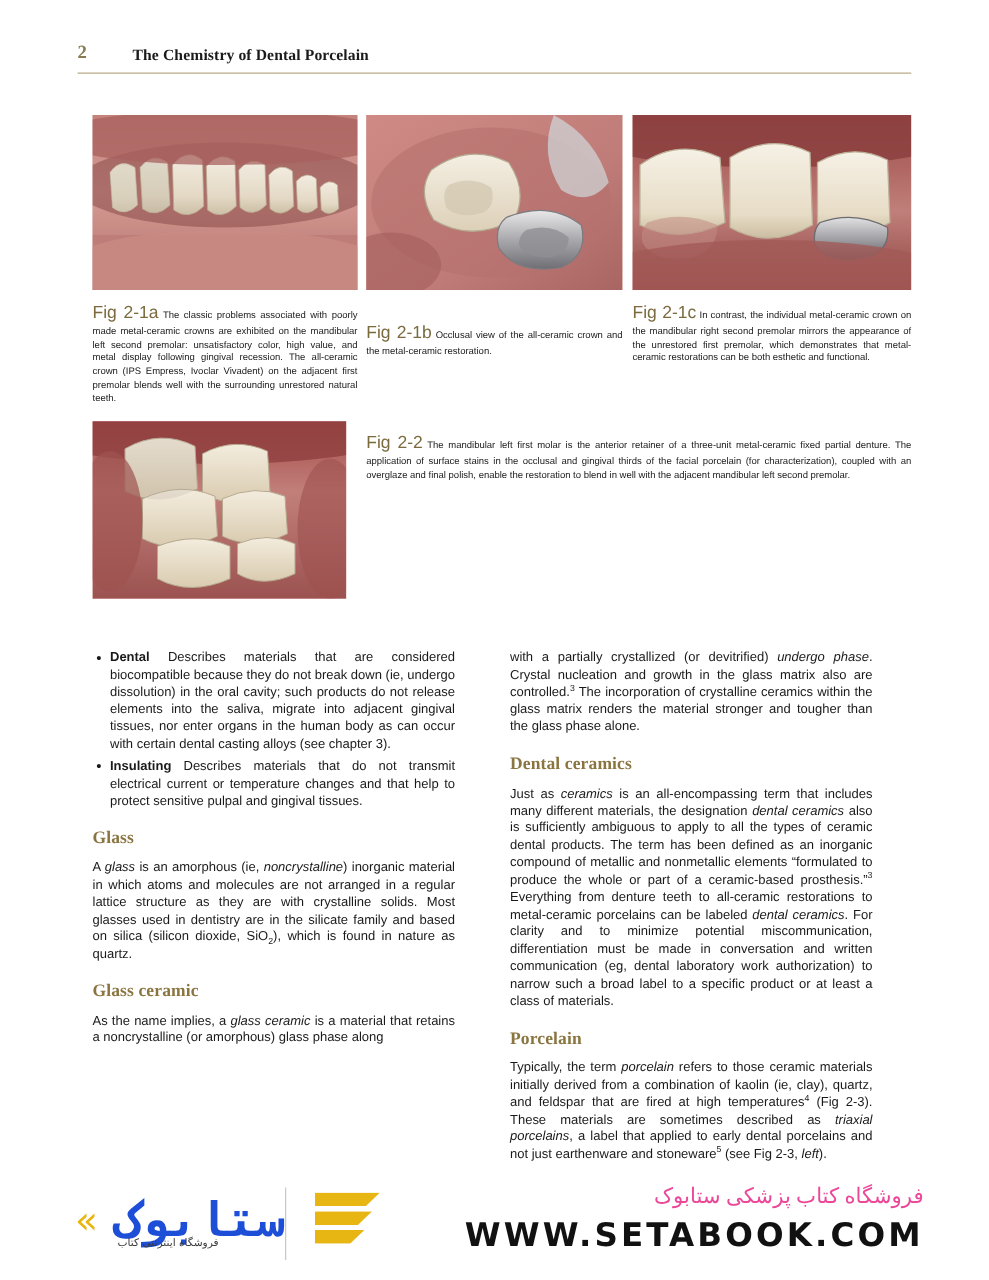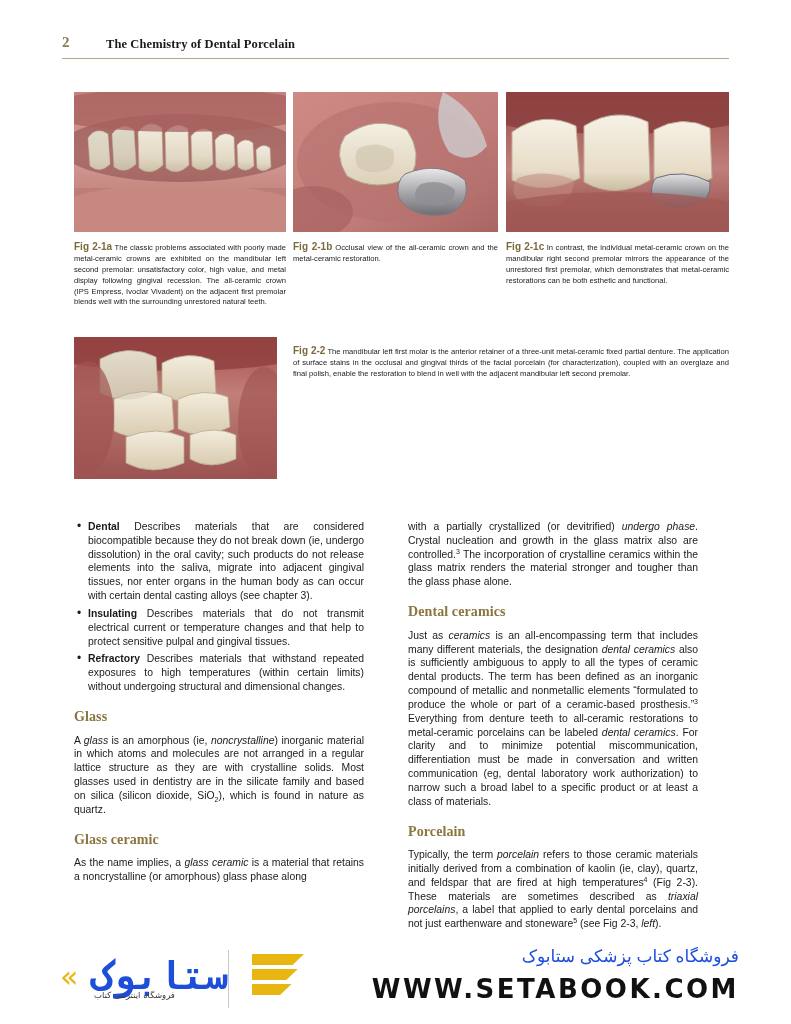--- a/index.html
+++ b/index.html
@@ -75,25 +75,25 @@
   .cap {
     position: absolute;
     font-family: "Liberation Sans", sans-serif;
     font-size: 7.6px;
     line-height: 1.42;
     color: #1a1a1a;
     text-align: justify;
   }
   .cap b {
     color: #7a6a3e;
-    font-weight: bold;
-    font-size: 10px;
+    font-weight: normal;
+    font-size: 14px;
   }
   #cap-1a { left: 74px; top: 240px; width: 212px; }
-  #cap-1b { left: 293px; top: 240px; width: 205px; }
+  #cap-1b { left: 293px; top: 256px; width: 205px; }
   #cap-1c { left: 506px; top: 240px; width: 223px; }
   #cap-2  { left: 293px; top: 344px; width: 436px; }
 
   
   .col {
     position: absolute;
     width: 290px;
     font-family: "Liberation Sans", sans-serif;
     font-size: 10.4px;
     line-height: 1.33;
@@ -224,23 +224,23 @@
   }
   .logo-mark .b1 { top: 0;  clip-path: polygon(0 0, 100% 0, 78% 100%, 0 100%); }
   .logo-mark .b2 { top: 15px; clip-path: polygon(0 0, 88% 0, 66% 100%, 0 100%); }
   .logo-mark .b3 { top: 30px; clip-path: polygon(0 0, 76% 0, 54% 100%, 0 100%); }
 
   .banner-fa {
     position: absolute;
     right: 52px;
     top: 8px;
     font-size: 17px;
-    color: #1d4ed8;
+    color: #ec4899;
     direction: rtl;
-    font-family: Liberation Sans, sans-serif;
+    font-family: Liberation Serif, serif;
   }
   .banner-url {
     position: absolute;
     right: 52px;
     top: 36px;
     font-size: 26px;
     font-weight: bold;
     color: #111111;
     letter-spacing: 2.5px;
     font-family: "DejaVu Sans", sans-serif;
@@ -401,24 +401,20 @@
 
     <ul class="bullets">
       <li>
         <span class="term">Dental</span>
         <span>Describes materials that are considered biocompatible because they do not break down (ie, undergo dissolution) in the oral cavity; such products do not release elements into the saliva, migrate into adjacent gingival tissues, nor enter organs in the human body as can occur with certain dental casting alloys (see chapter 3).</span>
       </li>
       <li>
         <span class="term">Insulating</span>
         <span>Describes materials that do not transmit electrical current or temperature changes and that help to protect sensitive pulpal and gingival tissues.</span>
       </li>
-      <li>
-        <span class="term">Refractory</span>
-        <span>Describes materials that withstand repeated exposures to high temperatures (within certain limits) without undergoing structural and dimensional changes.</span>
-      </li>
     </ul>
 
     <h2 class="sec">Glass</h2>
     <p>A <span class="it">glass</span> is an amorphous (ie, <span class="it">noncrystalline</span>) inorganic material in which atoms and molecules are not arranged in a regular lattice structure as they are with crystalline solids. Most glasses used in dentistry are in the silicate family and based on silica (silicon dioxide, SiO<sub>2</sub>), which is found in nature as quartz.</p>
 
     <h2 class="sec">Glass ceramic</h2>
     <p class="tight">As the name implies, a <span class="it">glass ceramic</span> is a material that retains a noncrystalline (or amorphous) glass phase along</p>
   </div>
 
   <div class="col" id="col-right">

